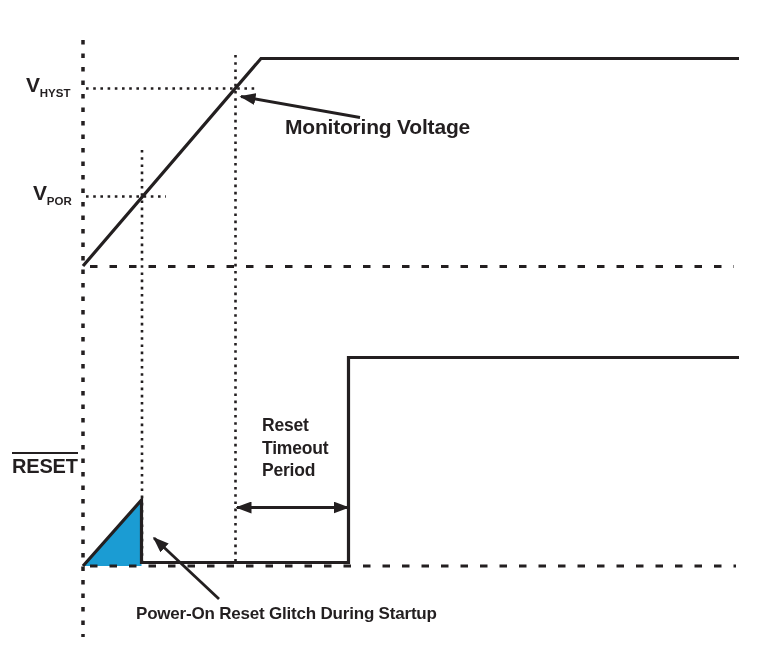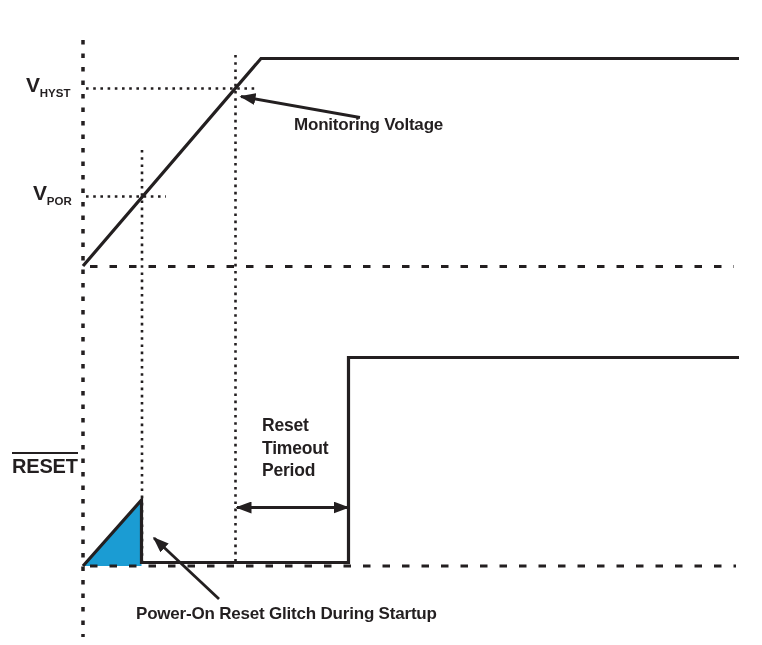--- a/index.html
+++ b/index.html
@@ -31,21 +31,21 @@
     line-height:0;
   }
   #lbl-vhyst{left:26px;top:73px;font-size:21px;}
   #lbl-vpor{left:33px;top:181px;font-size:21px;}
   #lbl-reset{
     left:12px;top:452px;font-size:20px;
     border-top:2.5px solid var(--line);
     padding-top:1px;
     display:inline-block;
   }
-  #lbl-mv{left:294px;top:115px;font-size:17px;}
+  #lbl-mv{left:285px;top:115px;font-size:21px;}
   #lbl-timeout{
     left:262px;top:414px;font-size:17.5px;
     line-height:22.5px;white-space:pre-line;
   }
   #lbl-glitch{left:108px;top:604px;font-size:17px;margin-left:28px;}
 
   .stroke{stroke:var(--line);fill:none;}
   .w3{stroke-width:3.2;}
   .dash-axis{stroke-width:3.5;stroke-dasharray:4.5 9;}
   .dash-zero{stroke-width:3;stroke-dasharray:7.5 12;}

